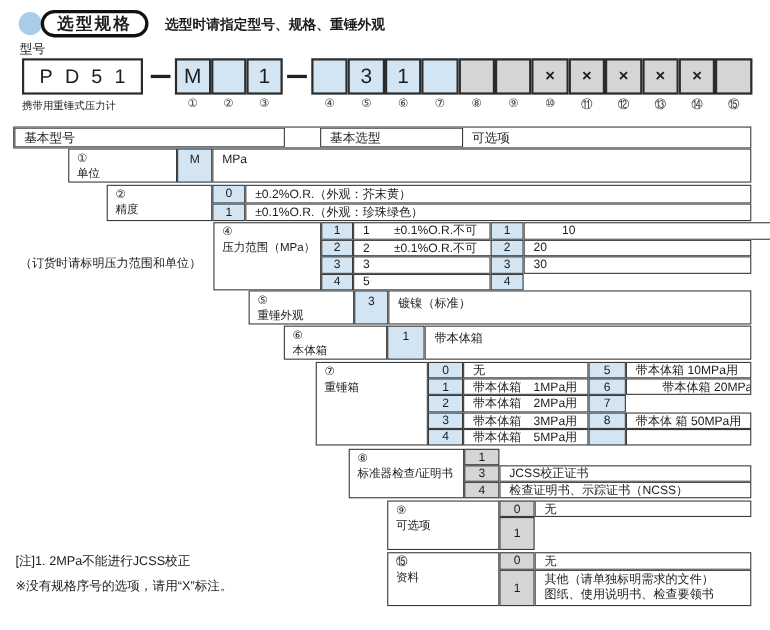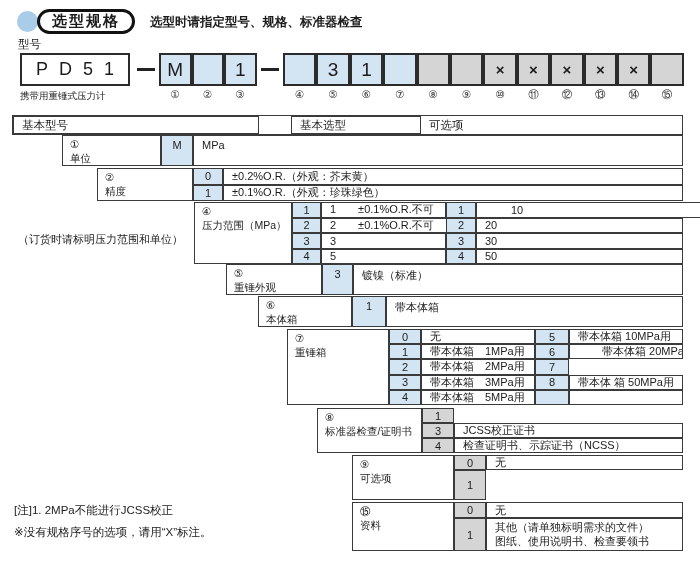--- a/index.html
+++ b/index.html
@@ -46,21 +46,21 @@
 </style>
 </head>
 <body>
 
 <div class="canvas" id="canvas">
 
   <div class="dot" id="dot" style="background: rgb(169, 205, 233);"></div>
   <div class="pill">
     <span>选型规格</span>
   </div>
-  <div class="subtitle">选型时请指定型号、规格、标准器检查</div>
+  <div class="subtitle">选型时请指定型号、规格、重锤外观</div>
 
   <div class="model-label">型号</div>
   <div class="base-box">
     <span>PD51</span>
   </div>
   <div class="dash dash1"></div>
   <div class="dash dash2"></div>
   <div id="model-boxes"></div>
   <div class="caption">携带用重锤式压力计</div>
 
@@ -132,21 +132,20 @@
     <div class="cell value" style="left: 321px; top: 217.5px; width: 128px; height: 15.5px;">2　　±0.1%O.R.不可</div>
     <div class="cell code" style="left: 446px; top: 217.5px; width: 30px; height: 15.5px; background: rgb(211, 229, 243);">2</div>
     <div class="cell value" style="left: 476px; top: 217.5px; width: 207px; height: 15.5px;">20</div>
     <div class="cell code" style="left: 292px; top: 233px; width: 29px; height: 15.5px; background: rgb(211, 229, 243);">3</div>
     <div class="cell value" style="left: 321px; top: 233px; width: 125px; height: 15.5px;">3</div>
     <div class="cell code" style="left: 446px; top: 233px; width: 30px; height: 15.5px; background: rgb(211, 229, 243);">3</div>
     <div class="cell value" style="left: 476px; top: 233px; width: 207px; height: 15.5px;">30</div>
     <div class="cell code" style="left: 292px; top: 248.5px; width: 29px; height: 15.5px; background: rgb(211, 229, 243);">4</div>
     <div class="cell value" style="left: 321px; top: 248.5px; width: 125px; height: 15.5px;">5</div>
     <div class="cell code" style="left: 446px; top: 248.5px; width: 30px; height: 15.5px; background: rgb(211, 229, 243);">4</div>
-    <div class="cell value" style="left: 476px; top: 248.5px; width: 207px; height: 15.5px;">50</div>
     <div class="label-box" style="left: 226px; top: 264px; width: 96px; height: 31px;">
       <span>⑤</span>
       <span>重锤外观</span>
     </div>
     <div class="cell code top" style="left: 322px; top: 264px; width: 31px; height: 31px; background: rgb(211, 229, 243);">3</div>
     <div class="cell value top" style="left: 353px; top: 264px; width: 330px; height: 31px;">镀镍（标准）</div>
     <div class="label-box" style="left: 258px; top: 296px; width: 94px; height: 31px;">
       <span>⑥</span>
       <span>本体箱</span>
     </div>

